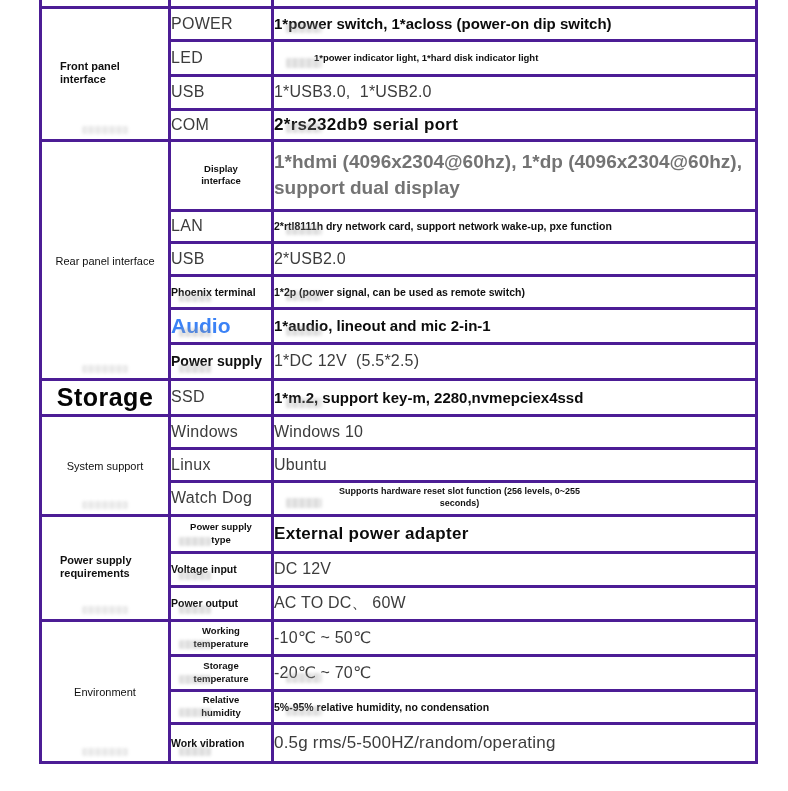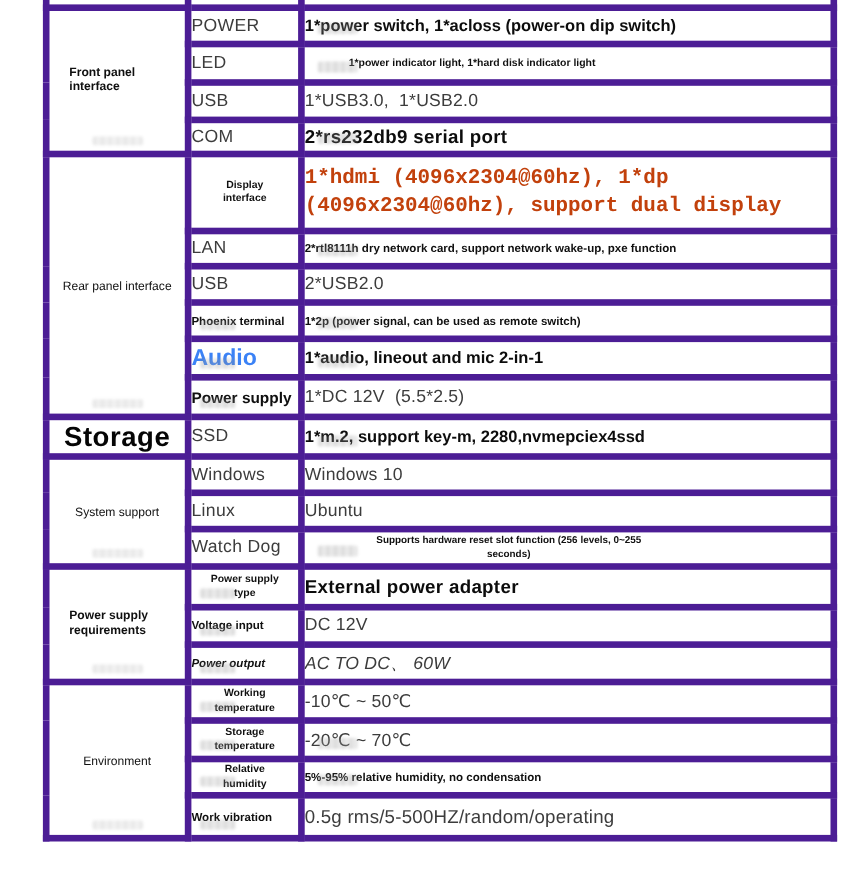--- a/index.html
+++ b/index.html
@@ -13,21 +13,21 @@
   table.spec{
     position:absolute;left:39px;top:0;
     width:716px;
     border-collapse:collapse;
     table-layout:fixed;
     border-left:2px solid #161616;
     border-right:2px solid #161616;
     border-bottom:3px solid #161616;
   }
   table.spec td{
-    border:6px solid #4c1d95;
+    border:3px solid #4c1d95;
     position:relative;
     padding:0;
     vertical-align:middle;
     overflow:hidden;
   }
   tr.partial td{border-top:none;}
   .cell-text{white-space:pre-wrap;}
 
   
   td.cat{text-align:center;}
@@ -45,21 +45,21 @@
   td.lbl.lbl-small-lg .cell-text{font-size:10.5px;font-weight:700;color:#101010;}
   td.lbl.lbl-bold .cell-text{font-size:14px;font-weight:700;color:#101010;}
   td.lbl.lbl-xl .cell-text{font-size:21px;font-weight:800;color:#3b82f6;}
 
   
   td.val{padding-left:13px;text-align:left;}
   td.val.val-reg .cell-text{font-size:16px;font-weight:400;color:#3c3c3c;letter-spacing:.2px;}
   td.val.val-reg-lg .cell-text{font-size:17px;font-weight:400;color:#3c3c3c;letter-spacing:.2px;}
   td.val.val-bold .cell-text{font-size:15px;font-weight:700;color:#0c0c0c;}
   td.val.val-bold-lg .cell-text{font-size:17px;font-weight:700;color:#0c0c0c;letter-spacing:.3px;}
-  td.val.val-bold-xl .cell-text{font-size:19px;font-weight:700;color:#c2410c;line-height:1.35;display:block;padding-right:6px;font-family:Liberation Mono, monospace;}
+  td.val.val-bold-xl .cell-text{font-size:19px;font-weight:700;color:#737373;line-height:1.35;display:block;padding-right:6px;}
   td.val.val-small .cell-text{font-size:9.5px;font-weight:700;color:#101010;margin-left:40px;}
   td.val.val-small-lg .cell-text{font-size:10.5px;font-weight:700;color:#101010;}
   td.val.val-tiny-center{padding-left:8px;margin-top:36px;}
   td.val.val-tiny-center .cell-text{display:block;width:355px;text-align:center;font-size:9px;font-weight:700;color:#101010;line-height:1.3;}
 
   
   .ghost{
     position:absolute;left:12px;bottom:6px;
     width:36px;height:10px;border-radius:2px;
     background:repeating-linear-gradient(90deg,#888 0 4px,#b5b5b5 4px 7px);
@@ -229,21 +229,21 @@
         </tr>
         <tr style="height: 34px;">
           <td class="lbl lbl-small-lg">
             <div class="cell-text">Voltage input</div>
             <span class="ghost"></span>
           </td>
           <td class="val val-reg">
             <div class="cell-text">DC 12V</div>
           </td>
         </tr>
-        <tr style="height: 34px; font-style: italic;">
+        <tr style="height: 34px;">
           <td class="lbl lbl-small-lg">
             <div class="cell-text">Power output</div>
             <span class="ghost"></span>
           </td>
           <td class="val val-reg">
             <div class="cell-text">AC TO DC、 60W</div>
           </td>
         </tr>
         <tr style="height: 35px;">
           <td rowspan="4" class="cat cat-small"><div class="cell-text">Environment</div><span class="ghost"></span></td>

